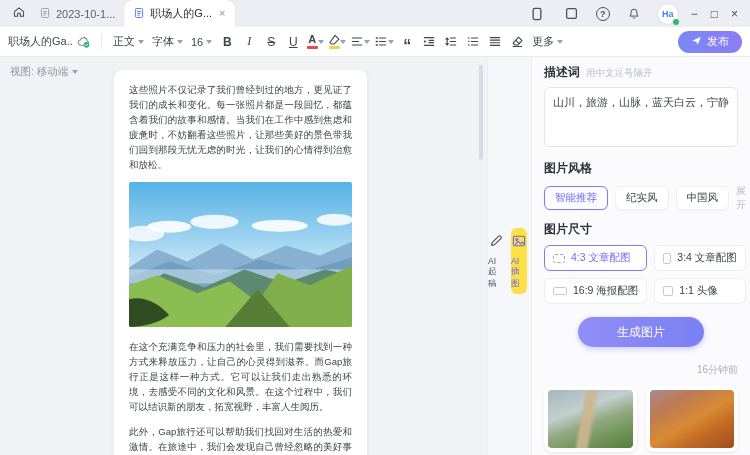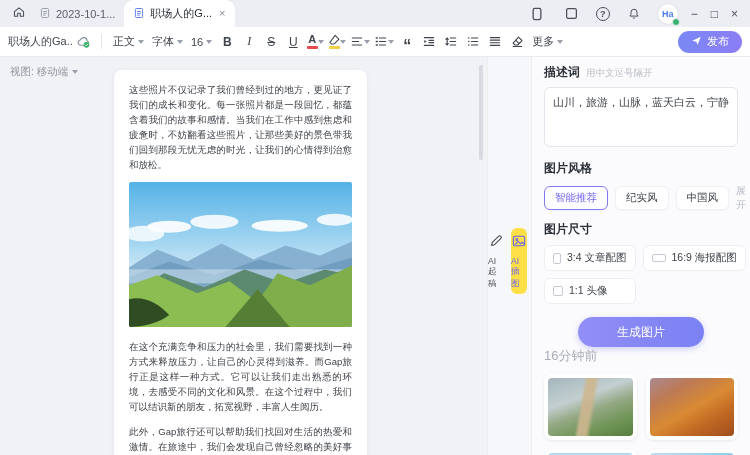--- a/index.html
+++ b/index.html
@@ -70,21 +70,21 @@
   .chip.selected { border-color:#837af2; color:#7168f0; background:#fdfdff; }
   .expand { margin-left:auto; font-size:10px; color:#b8bcc5; cursor:pointer; }
   .size-grid { display:grid; grid-template-columns:1fr 1fr; gap:7px; margin-top:7px; }
   .size-opt { height:26px; display:flex; align-items:center; gap:6px; padding:0 8px; background:#fff; border:1px solid #eceef3; border-radius:6px; font-size:10.5px; color:#3d4248; cursor:pointer; white-space:nowrap; }
   .size-opt.selected { border-color:#837af2; color:#7168f0; }
   .ratio-box { border:1px solid #c6c9d2; border-radius:2px; flex:0 0 auto; }
   .size-opt.selected .ratio-box { border:1px dashed #a39bf5; }
   .r43 { width:12px; height:9px; } .r34 { width:8px; height:11px; }
   .r169 { width:14px; height:8px; } .r11 { width:10px; height:10px; }
   .generate-btn { margin:13px auto 0; width:126px; height:30px; border-radius:15px; background:linear-gradient(90deg,#928ef6,#7a80f3); color:#fff; font-size:12px; display:flex; align-items:center; justify-content:center; cursor:pointer; box-shadow:0 2px 6px rgba(120,120,240,.35); }
-  .timestamp { text-align:left; font-size:13px; color:#a9adb6; margin-top:0; }
+  .timestamp { text-align:right; font-size:10px; color:#a9adb6; margin-top:16px; }
   .thumbs { display:grid; grid-template-columns:1fr 1fr; gap:9px; margin-top:9px; }
   .thumb { background:#fff; border-radius:8px; padding:4px; box-shadow:0 1px 3px rgba(30,30,60,.09); cursor:pointer; }
   .thumb .img { height:58px; border-radius:4px; }
   .t1 .img { background:
       linear-gradient(100deg, transparent 38%, rgba(205,182,143,.9) 42%, rgba(205,182,143,.9) 50%, transparent 55%),
       linear-gradient(160deg,#a4b7bd 0%,#c3cfd0 35%,#93a883 55%,#6f9455 78%,#577d3f 100%); }
   .t2 .img { background: linear-gradient(150deg,#ab8a92 0%,#bc7a55 25%,#d98a33 52%,#c26a24 72%,#9e4d1c 100%); }
   .t3 .img { background:
       radial-gradient(ellipse 30px 9px at 30% 30%, rgba(255,255,255,.95), transparent 70%),
       radial-gradient(ellipse 36px 10px at 75% 22%, rgba(255,255,255,.9), transparent 70%),
@@ -355,20 +355,24 @@
       <div class="sec-label mt">图片风格</div>
       <div class="chips">
         <span class="chip selected">智能推荐</span>
         <span class="chip">纪实风</span>
         <span class="chip">中国风</span>
         <span class="expand">展开</span>
       </div>
 
       <div class="sec-label mt">图片尺寸</div>
       <div class="size-grid">
+        <span class="size-opt selected">
+          <span class="ratio-box r43"></span>
+          <span>4:3 文章配图</span>
+        </span>
         <span class="size-opt">
           <span class="ratio-box r34"></span>
           <span>3:4 文章配图</span>
         </span>
         <span class="size-opt">
           <span class="ratio-box r169"></span>
           <span>16:9 海报配图</span>
         </span>
         <span class="size-opt">
           <span class="ratio-box r11"></span>

